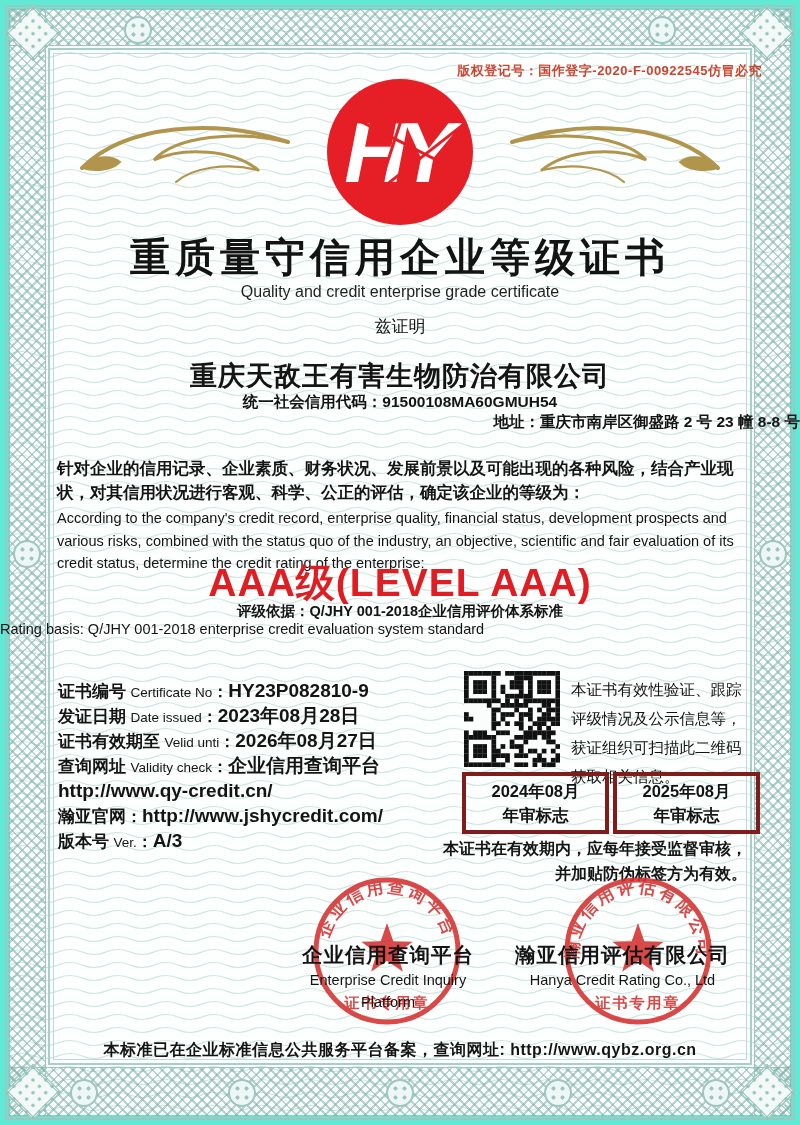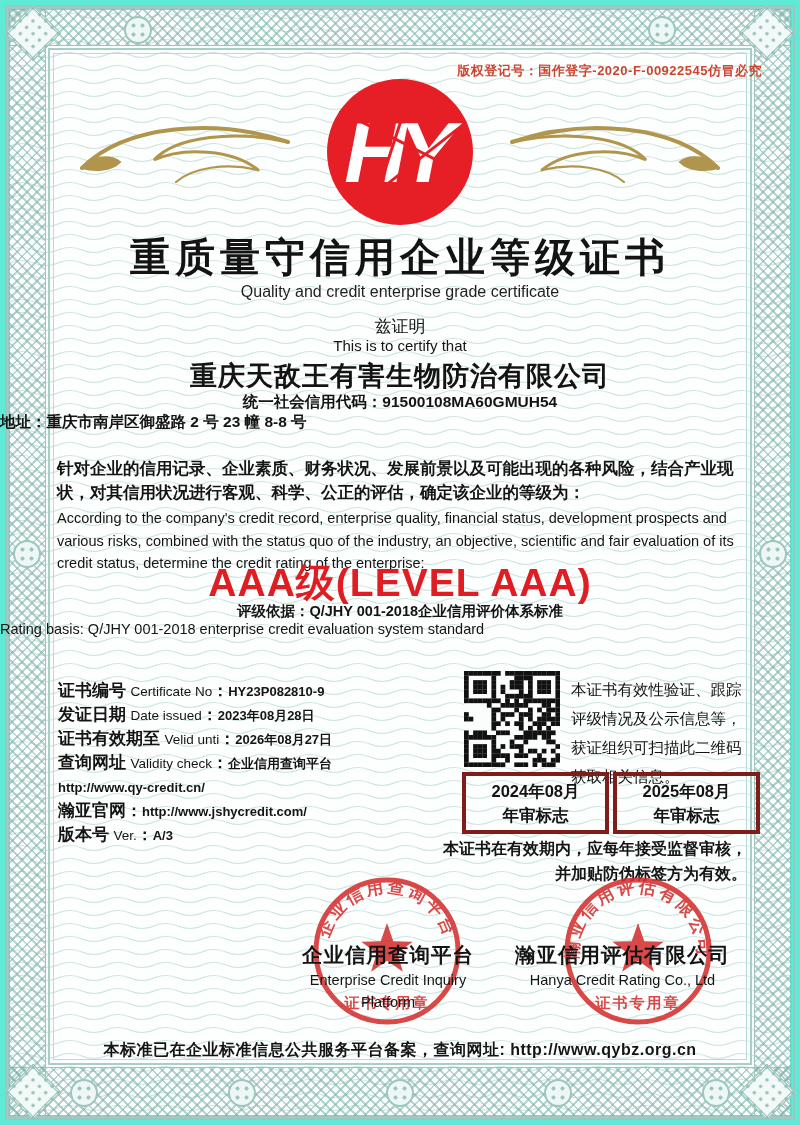--- a/index.html
+++ b/index.html
@@ -48,40 +48,40 @@
         font-size:40px;font-weight:600;letter-spacing:5px;color:#131313;}
   .subtitle{position:absolute;top:283px;left:0;right:0;text-align:center;z-index:3;
         font-size:16px;color:#1f1f1f;font-weight:500;}
   
   .certify-cn{position:absolute;top:315px;left:0;right:0;text-align:center;z-index:3;font-size:17px;}
   .certify-en{position:absolute;top:337px;left:0;right:0;text-align:center;z-index:3;font-size:15px;}
   .company{position:absolute;top:358px;left:0;right:0;text-align:center;z-index:3;
         font-size:27px;font-weight:700;letter-spacing:1px;}
   .credit-code{position:absolute;top:392px;left:0;right:0;text-align:center;z-index:3;
         font-size:15.5px;font-weight:600;}
-  .address{position:absolute;top:412px;left:0;right:0;text-align:left;z-index:3;
+  .address{position:absolute;top:412px;left:0;right:0;text-align:right;z-index:3;
         font-size:15.5px;font-weight:600;}
   
   .para-cn{position:absolute;top:456px;left:57px;right:55px;z-index:3;font-size:16.5px;
         font-weight:600;line-height:24px;}
   .para-en{position:absolute;top:507px;left:57px;right:55px;z-index:3;font-size:14.5px;
         line-height:22.5px;font-weight:500;}
   .level{position:absolute;top:556px;left:0;right:0;text-align:center;z-index:3;
         font-size:39px;font-weight:800;color:#e01d22;letter-spacing:1px;}
   .basis-cn{position:absolute;top:602px;left:0;right:0;text-align:center;z-index:3;
         font-size:14.5px;font-weight:600;}
   .basis-en{position:absolute;top:621px;left:0;right:0;text-align:left;z-index:3;
         font-size:14.5px;font-weight:500;}
   
   .details{position:absolute;top:679px;left:58px;width:390px;z-index:3;}
   .drow{line-height:23px;white-space:nowrap;}
   .drow .cn{font-size:17px;font-weight:600;}
   .drow .en{font-size:13.5px;font-weight:500;}
   .drow .sep{font-size:16px;font-weight:600;}
-  .drow .val{font-size:13px;font-weight:600;}
+  .drow .val{font-size:19px;font-weight:600;}
   
   .qr-box{position:absolute;left:464px;top:671px;width:96px;height:96px;z-index:3;background:#fbfdfc;}
   .qr-note{position:absolute;left:571px;width:182px;top:675px;z-index:3;font-size:15.5px;
         font-weight:400;line-height:29px;}
   .badge{position:absolute;top:772px;width:139px;height:54px;border:4px solid #7f1d1d;z-index:3;
         display:flex;flex-direction:column;align-items:center;justify-content:center;
         font-size:16.5px;font-weight:600;line-height:24px;}
   .badge.b0{left:462px;}
   .badge.b1{left:613px;}
   .supervision{position:absolute;top:836px;right:53px;z-index:3;text-align:right;
@@ -164,21 +164,20 @@
     <span class="logo-text">HY</span>
     <div class="crack c1"></div>
     <div class="crack c2"></div>
     <div class="crack c3"></div>
   </div>
 
   <div class="title">重质量守信用企业等级证书</div>
   <div class="subtitle">Quality and credit enterprise grade certificate</div>
 
   <div class="certify-cn">兹证明</div>
-  <div class="certify-en">This is to certify that</div>
   <div class="company">重庆天敌王有害生物防治有限公司</div>
   <div class="credit-code">统一社会信用代码：91500108MA60GMUH54</div>
   <div class="address">地址：重庆市南岸区御盛路 2 号 23 幢 8-8 号</div>
 
   <div class="para-cn">针对企业的信用记录、企业素质、财务状况、发展前景以及可能出现的各种风险，结合产业现状，对其信用状况进行客观、科学、公正的评估，确定该企业的等级为：</div>
   <div class="para-en">According to the company's credit record, enterprise quality, financial status, development prospects and various risks, combined with the status quo of the industry, an objective, scientific and fair evaluation of its credit status, determine the credit rating of the enterprise:</div>
   <div class="level">AAA级(LEVEL AAA)</div>
   <div class="basis-cn">评级依据：Q/JHY 001-2018企业信用评价体系标准</div>
   <div class="basis-en">Rating basis: Q/JHY 001-2018 enterprise credit evaluation system standard</div>
 

